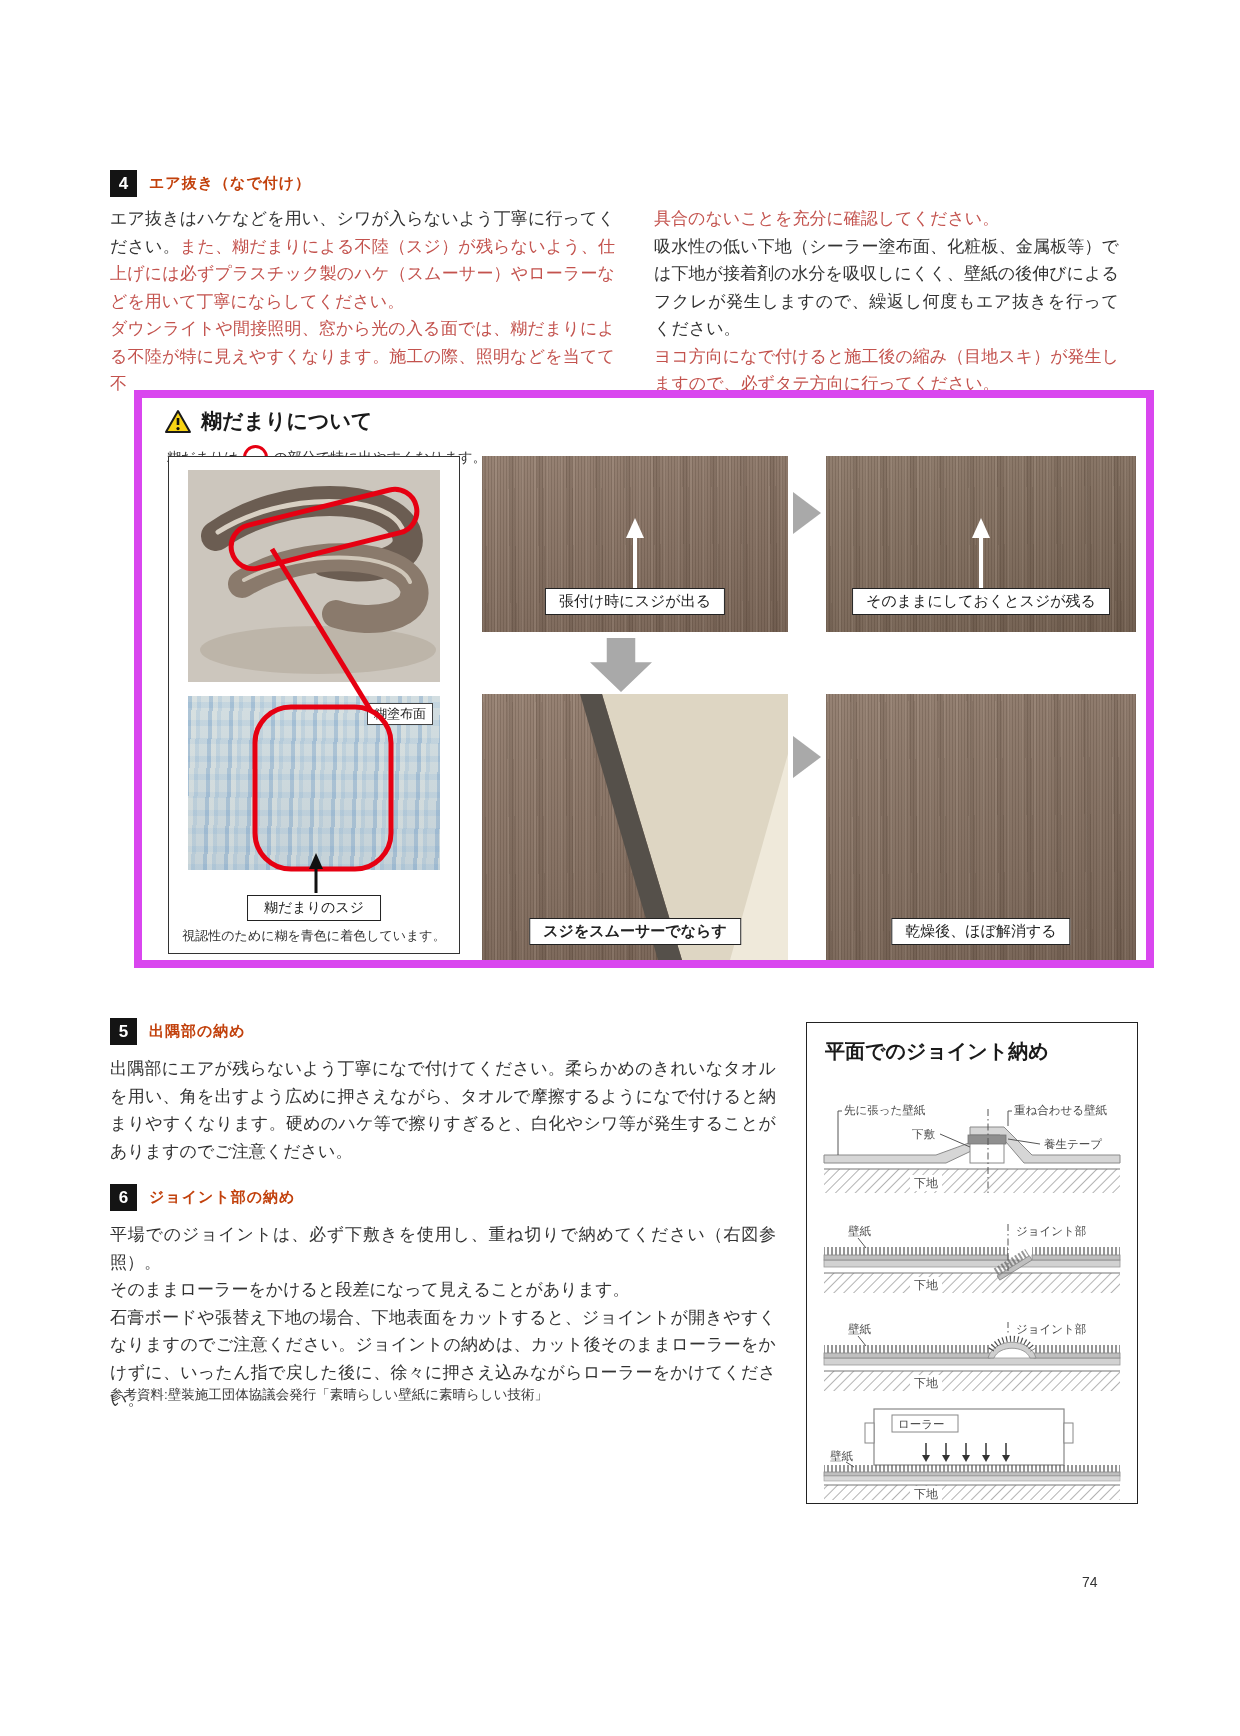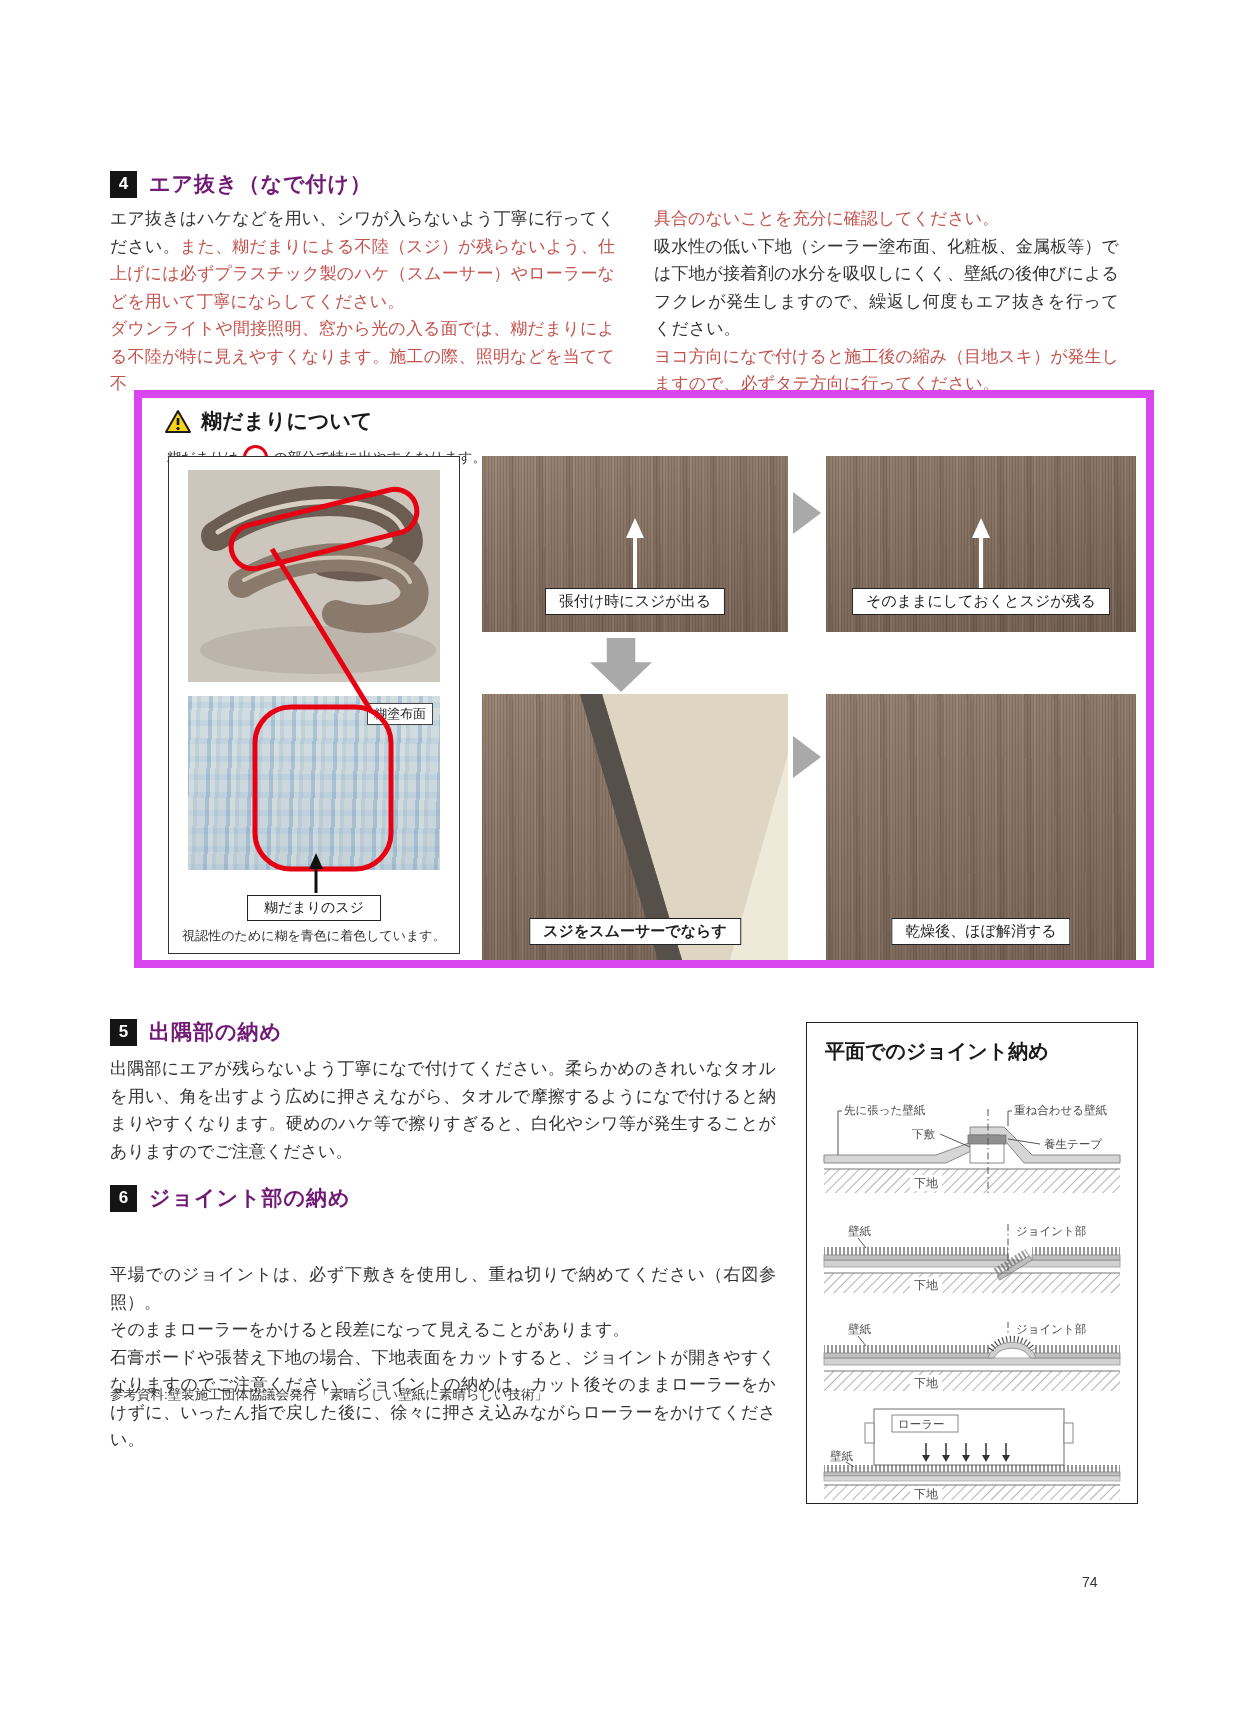--- a/index.html
+++ b/index.html
@@ -5,21 +5,21 @@
   html,body{margin:0;padding:0;background:#e8e8e8;}
   .page{
     position:relative;width:1240px;height:1736px;margin:0 auto;background:#ffffff;
     font-family:"Liberation Sans","DejaVu Sans",sans-serif;color:#323232;overflow:hidden;
   }
   p{margin:0;}
   .t-red{color:#c3524d;}
   .sec-header{position:absolute;display:flex;align-items:center;gap:12px;}
   .badge{width:27px;height:27px;background:#141414;color:#fff;font-weight:bold;font-size:17px;
     display:flex;align-items:center;justify-content:center;flex:0 0 auto;}
-  .sec-title{font-size:21px;font-weight:bold;color:#701a75;letter-spacing:1px;white-space:nowrap;}
+  .sec-title{font-size:15px;font-weight:bold;color:#c2410c;letter-spacing:1px;white-space:nowrap;}
   .cols{position:absolute;left:110px;top:205px;width:1020px;display:flex;gap:39px;}
   .col{font-size:17px;line-height:27.5px;text-align:justify;}
   .col-left{width:505px;}
   .col-right{width:465px;}
 
   
   .fig-box{position:absolute;left:110px;top:390px;width:1020px;height:578px;border:8px solid #d946ef;background:#fff;box-sizing:border-box;margin-left:24px;}
   .fig-title-row{position:absolute;left:22px;top:9px;display:flex;align-items:center;gap:9px;
     font-size:21px;font-weight:bold;color:#1a1a1a;}
   .fig-sub{position:absolute;left:25px;top:47px;font-size:14px;display:flex;align-items:center;gap:5px;color:#333;}
@@ -164,21 +164,21 @@
     <span class="sec-title">出隅部の納め</span>
   </div>
   <div class="bottom-text" style="top:1055px;">
     <p>出隅部にエアが残らないよう丁寧になで付けてください。柔らかめのきれいなタオルを用い、角を出すよう広めに押さえながら、タオルで摩擦するようになで付けると納まりやすくなります。硬めのハケ等で擦りすぎると、白化やシワ等が発生することがありますのでご注意ください。</p>
   </div>
 
   <div class="sec-header" style="left:110px;top:1184px;">
     <span class="badge">6</span>
     <span class="sec-title">ジョイント部の納め</span>
   </div>
-  <div class="bottom-text" style="top:1221px;margin-top:40px;">
+  <div class="bottom-text" style="top:1221px;">
     <p>平場でのジョイントは、必ず下敷きを使用し、重ね切りで納めてください（右図参照）。</p>
     <p>そのままローラーをかけると段差になって見えることがあります。</p>
     <p>石膏ボードや張替え下地の場合、下地表面をカットすると、ジョイントが開きやすくなりますのでご注意ください。ジョイントの納めは、カット後そのままローラーをかけずに、いったん指で戻した後に、徐々に押さえ込みながらローラーをかけてください。</p>
   </div>
   <div class="ref-text">参考資料:壁装施工団体協議会発行「素晴らしい壁紙に素晴らしい技術」</div>
 
   <div class="joint-box">
     <div class="joint-title">平面でのジョイント納め</div>
 
     <svg class="jd" style="top:58px;" width="308" height="120" viewBox="0 0 308 120">

